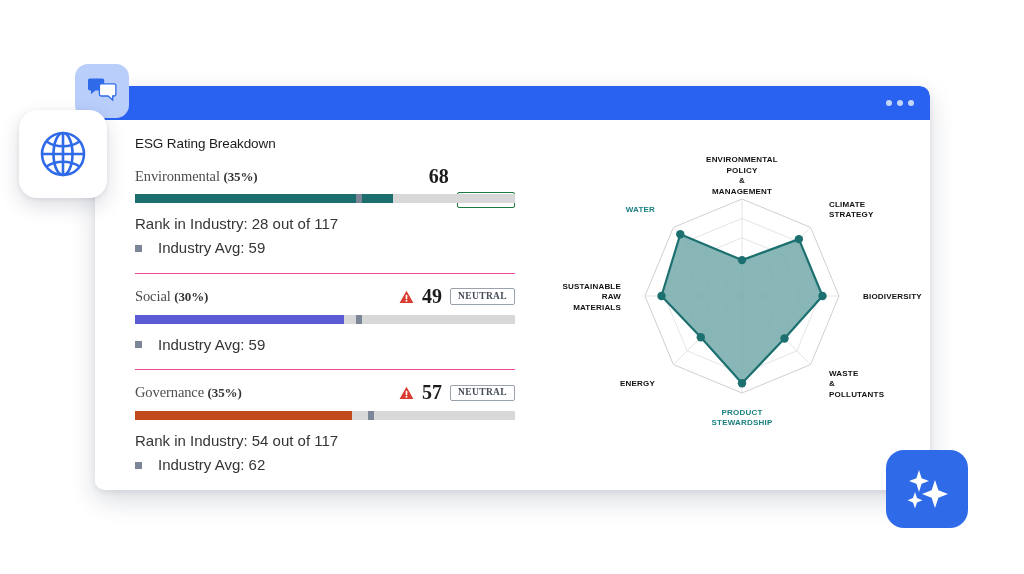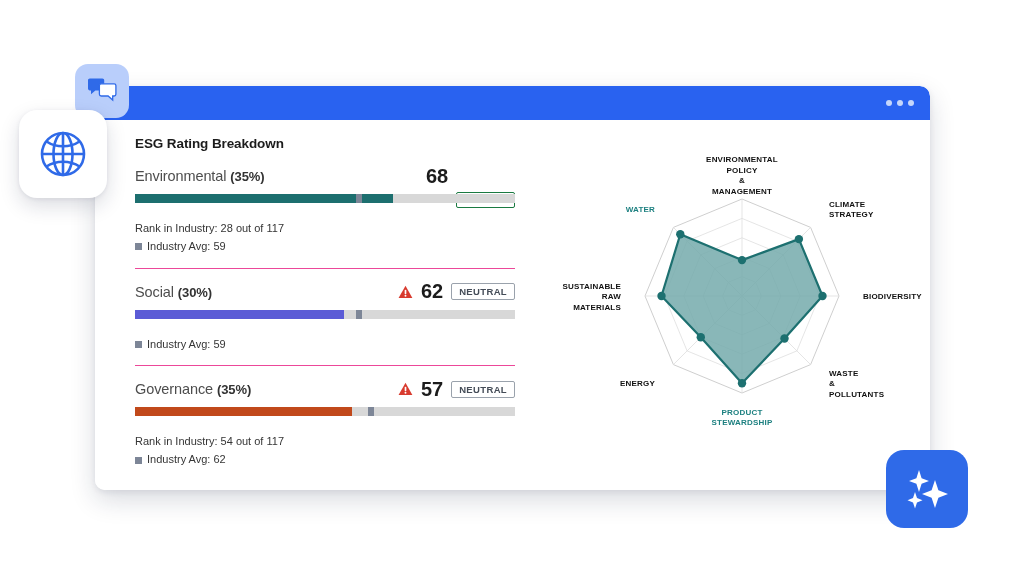--- a/index.html
+++ b/index.html
@@ -66,34 +66,35 @@
   
   .esg-panel {
     position: absolute;
     left: 40px;
     top: 16px;
     width: 380px;
   }
 
   .panel-title {
     font-size: 13.5px;
-    font-weight: bold;
+    font-weight: normal;
     color: #1c1c1c;
     letter-spacing: -0.1px;
     margin-bottom: 16px;
   }
 
   .pillar { position: relative; padding-bottom: 12px; }
   .pillar + .pillar { border-top: 1px solid #ec4899; padding-top: 14px; }
 
   .pillar-head {
     display: flex;
     align-items: center;
     height: 18px;
     margin-bottom: 9px;
+    font-family: Liberation Serif, serif;
   }
 
   .pillar-name {
     font-size: 14.5px;
     color: #4d4d4d;
     font-weight: normal;
     letter-spacing: -0.1px;
   }
   .pillar-name b { color: #333; font-weight: bold; font-size: 13px; }
 
@@ -137,26 +138,26 @@
     left: 0; top: 0; bottom: 0;
   }
   .bar-avg {
     position: absolute;
     top: 0; bottom: 0;
     width: 6px;
     background: #7d8697;
   }
 
   .pillar-meta {
-    margin-top: 17px;
-    font-size: 11px;
+    margin-top: 9px;
+    font-size: 15px;
     color: #353535;
     line-height: 1.62;
   }
-  .meta-legend { display: flex; align-items: center; gap: 5px; }
+  .meta-legend { display: flex; align-items: center; gap: 16px; }
   .legend-swatch {
     width: 7px; height: 7px;
     background: #7d8697;
     display: inline-block;
   }
 
   
   .radar-panel {
     position: absolute;
     left: 460px;
@@ -255,21 +256,21 @@
             </div>
             <div class="pillar">
               <div class="pillar-head">
                 <div class="pillar-name"><span>Social</span> <b>(30%)</b></div>
                 <div class="pillar-right">
                   <svg class="warn-icon" viewBox="0 0 16 15">
                     <path d="M8 0.8 L15.4 14 H0.6 Z" fill="#d83b2f"></path>
                     <rect x="7.1" y="5.2" width="1.8" height="4.6" rx="0.8" fill="#ffffff"></rect>
                     <circle cx="8" cy="11.6" r="1.05" fill="#ffffff"></circle>
                   </svg>
-                  <span class="pillar-score">62</span>
+                  <span class="pillar-score">49</span>
                   <span class="badge neutral">NEUTRAL</span>
                 </div>
               </div>
               <div class="bar-wrap">
                 <div class="bar-fill" style="width:55%;background:#5b5bd6;"></div>
                 <div class="bar-avg" style="left:calc(59% - 3px);"></div>
               </div>
               <div class="pillar-meta">
                 <div class="meta-legend">
                   <span class="legend-swatch"></span>

